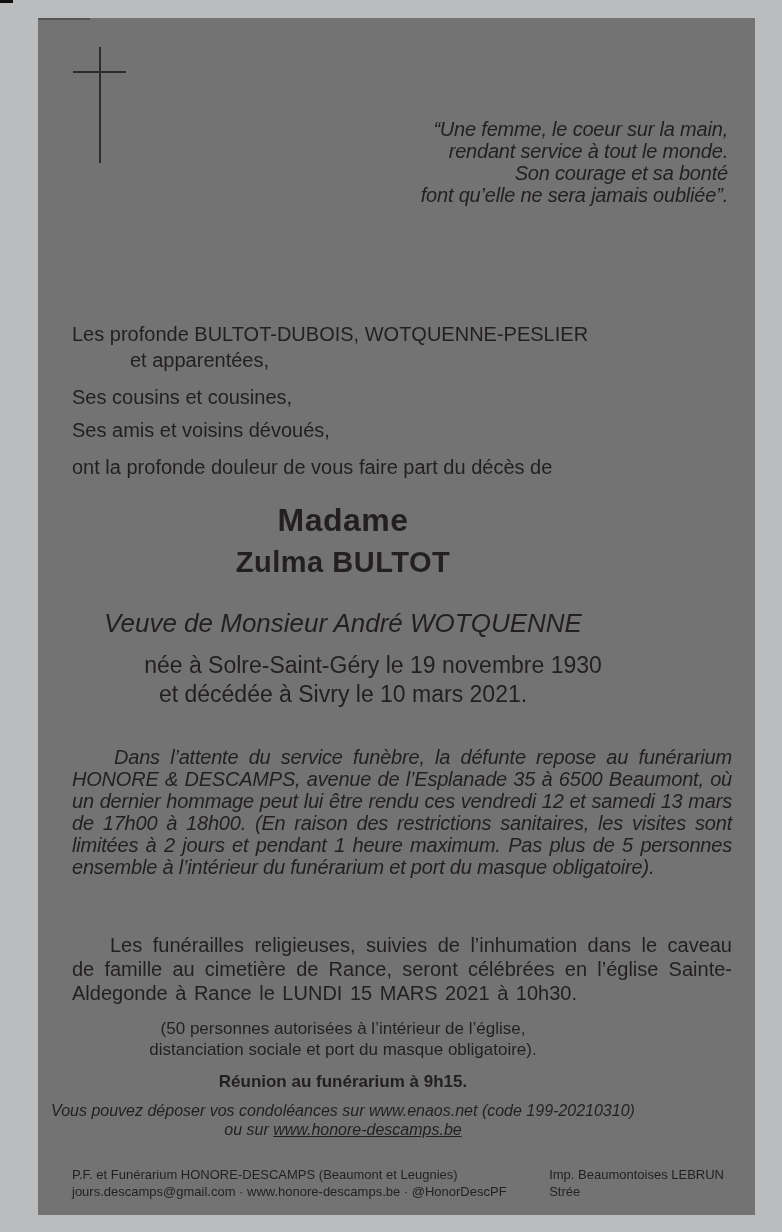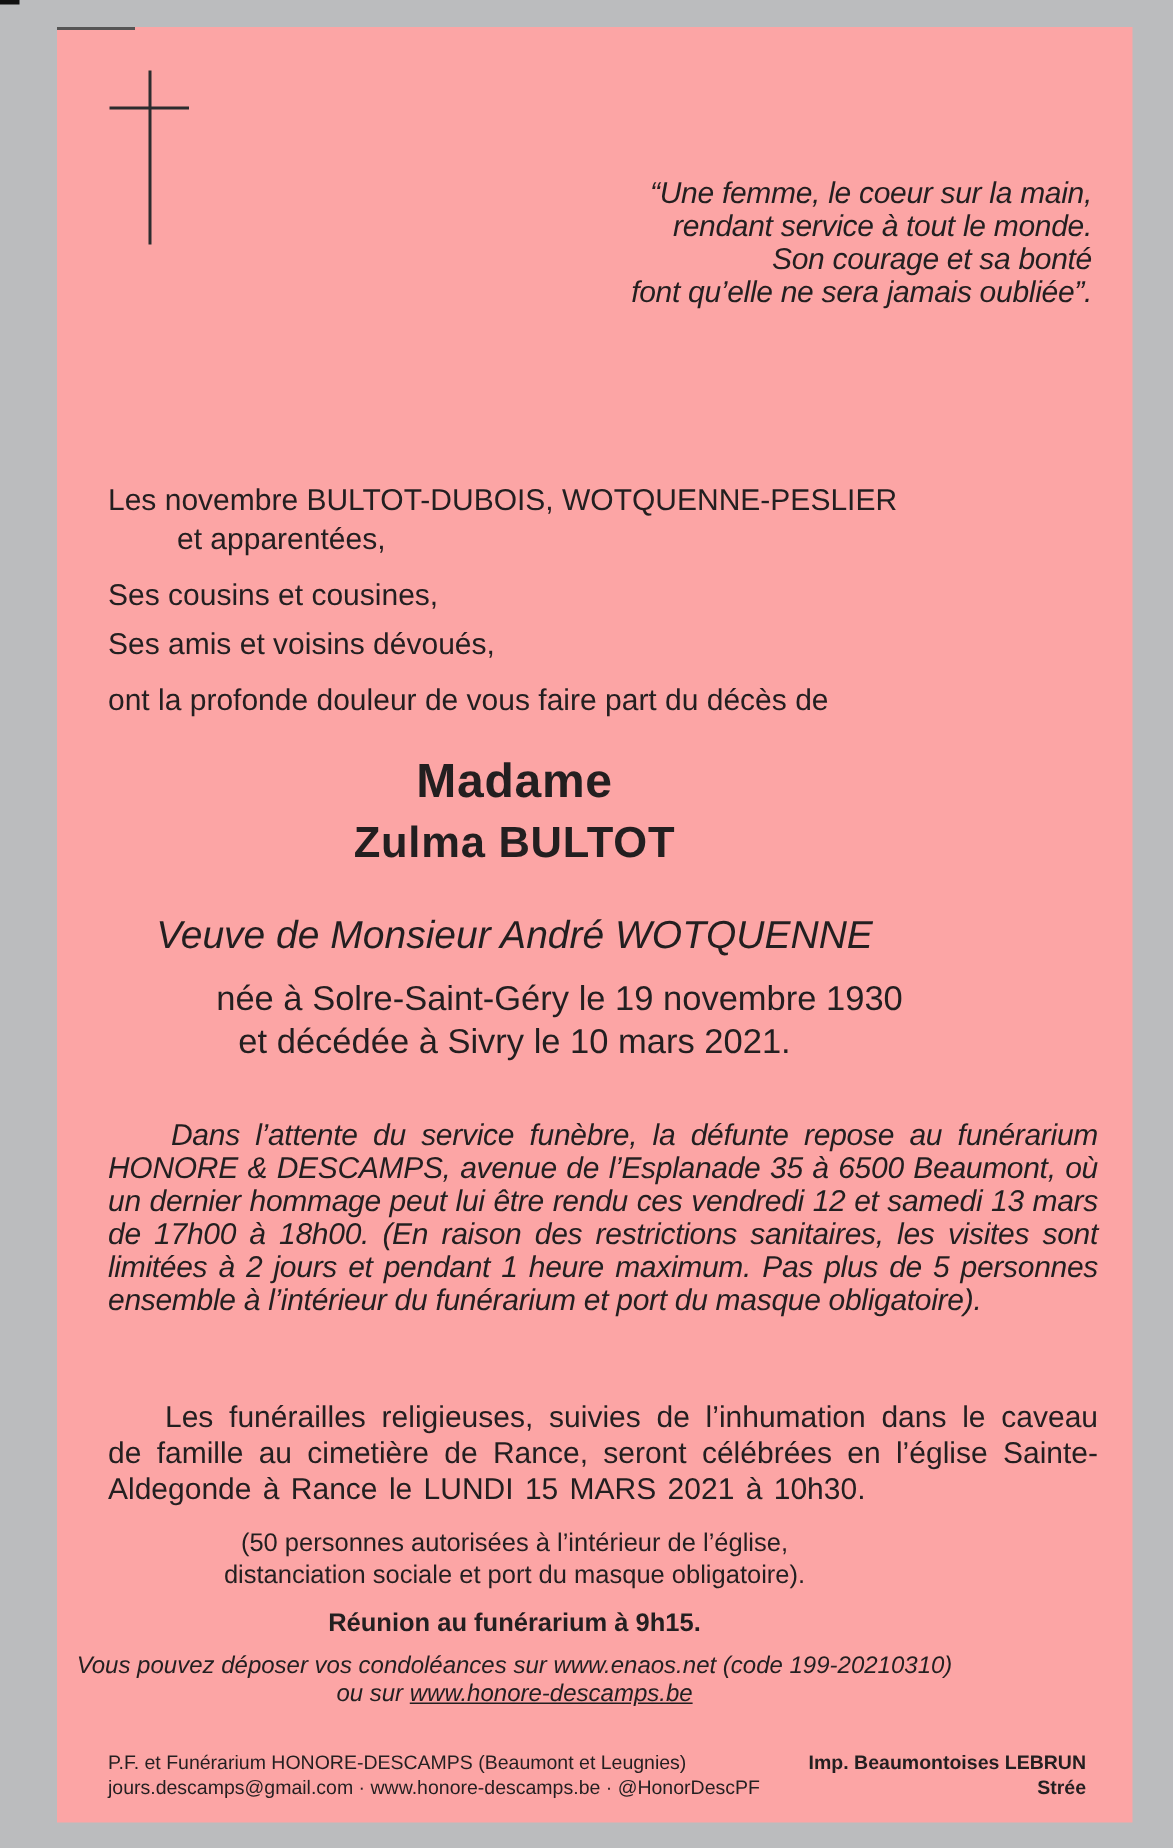--- a/index.html
+++ b/index.html
@@ -9,38 +9,38 @@
     position:relative;
     font-family:"Liberation Sans", sans-serif;
     color:#231f20;
     overflow:hidden;
   }
   #corner-mark{
     position:absolute;left:0;top:0;width:13px;height:3px;background:#111;
   }
   #paper{
     position:absolute;left:38px;top:18px;width:717px;height:1197px;
-    background:#fca5a5;
+    background:#737373;
   }
   .abs{position:absolute;}
   
   .cross-v{position:absolute;left:61px;top:29px;width:2px;height:116px;background:#2c2c2e;}
   .cross-h{position:absolute;left:35px;top:53px;width:53px;height:2px;background:#2c2c2e;}
   
   #quote{
     right:27px;top:100px;width:420px;
     text-align:right;
     font-style:italic;
     font-size:20px;line-height:22px;
     letter-spacing:-0.2px;
   }
   
   .intro-line{left:34px;font-size:20px;white-space:nowrap;}
   #intro-l1{top:305px;}
-  #intro-l2{top:331px;left:80px;}
+  #intro-l2{top:331px;left:92px;}
   #intro-l3{top:368px;}
   #intro-l4{top:401px;}
   #intro-l5{top:438px;}
   
   .centered{left:0;width:610px;text-align:center;}
   #title-madame{top:484px;font-size:32px;font-weight:bold;letter-spacing:0.5px;}
   #name{top:528px;font-size:29px;font-weight:bold;letter-spacing:0.5px;}
   #widow{top:590px;font-size:26px;font-style:italic;}
   #born{top:634px;font-size:23px;padding-left:30px;}
   #died{top:663px;font-size:23px;}
@@ -53,42 +53,42 @@
   }
   #para-repose{top:728px;font-style:italic;text-indent:42px;letter-spacing:-0.2px;line-height:22px;}
   #para-funeral{top:915px;text-indent:38px;line-height:24px;word-spacing:2px;}
   #church-note{top:1000px;font-size:17px;line-height:21px;}
   #meeting{top:1054px;font-size:17px;font-weight:bold;}
   #condolences{top:1083px;font-size:16px;line-height:19px;font-style:italic;}
   #condolences .url{text-decoration:underline;}
   
   .footer{font-size:13px;line-height:17px;top:1148px;}
   #footer-left{left:34px;text-align:left;}
-  #footer-right{right:31px;text-align:right;font-weight:bold;}
+  #footer-right{right:31px;text-align:left;}
 </style>
 </head>
 <body>
 
 <div id="corner-mark"></div>
 
 <div id="paper">
 
   <div>
     <div class="cross-v"></div>
     <div class="cross-h"></div>
   </div>
 
   <div id="quote" class="abs">
     <div>“Une femme, le coeur sur la main,</div>
     <div>rendant service à tout le monde.</div>
     <div>Son courage et sa bonté</div>
     <div>font qu’elle ne sera jamais oubliée”.</div>
   </div>
 
-  <div id="intro-l1" class="abs intro-line">Les novembre BULTOT-DUBOIS, WOTQUENNE-PESLIER</div>
+  <div id="intro-l1" class="abs intro-line">Les profonde BULTOT-DUBOIS, WOTQUENNE-PESLIER</div>
   <div id="intro-l2" class="abs intro-line">et apparentées,</div>
   <div id="intro-l3" class="abs intro-line">Ses cousins et cousines,</div>
   <div id="intro-l4" class="abs intro-line">Ses amis et voisins dévoués,</div>
   <div id="intro-l5" class="abs intro-line">ont la profonde douleur de vous faire part du décès de</div>
 
   <div id="title-madame" class="abs centered">Madame</div>
   <div id="name" class="abs centered">Zulma BULTOT</div>
   <div id="widow" class="abs centered">Veuve de Monsieur André WOTQUENNE</div>
   <div id="born" class="abs centered">née à Solre-Saint-Géry le 19 novembre 1930</div>
   <div id="died" class="abs centered">et décédée à Sivry le 10 mars 2021.</div>

